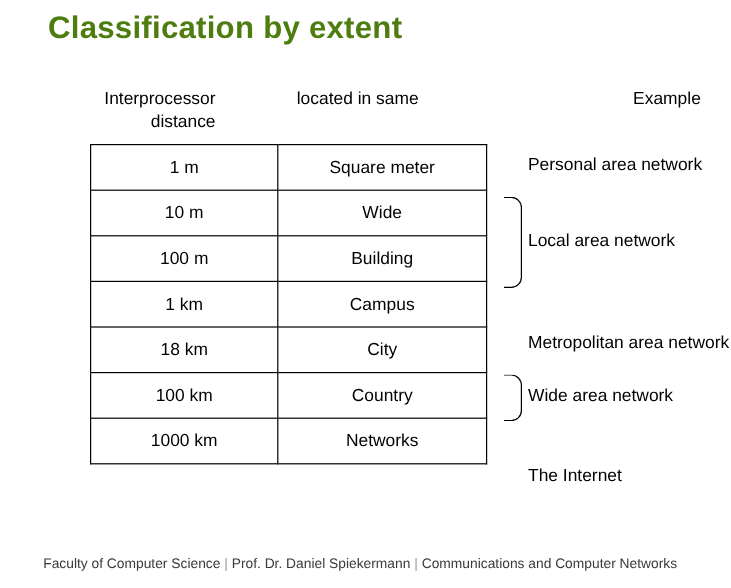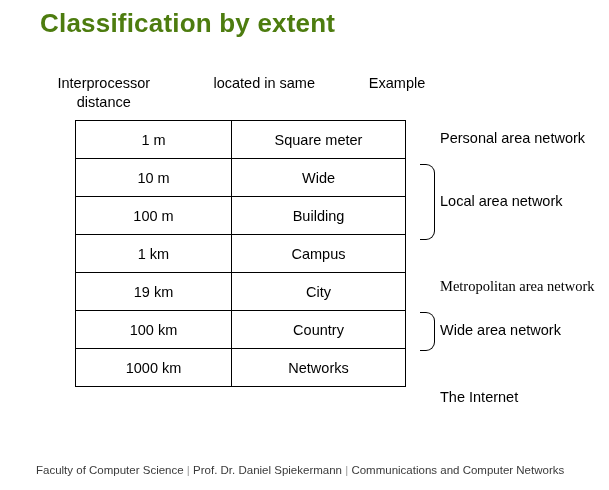--- a/index.html
+++ b/index.html
@@ -31,31 +31,31 @@
     left: 28px;
     top: 72px;
     width: 556px;
   }
   .head-row {
     display: flex;
     align-items: flex-start;
     height: 48px;
   }
   .head-cell {
-    text-align: center;
+    text-align: right;
     font-size: 14.5px;
     line-height: 19px;
     padding-top: 2px;
   }
   .col1 { width: 155px; }
   .col2 { width: 173px; }
   .col3 { width: 220px; }
 
   .head-cell.c3 {
-    text-align: left;
+    text-align: right;
     padding-left: 20px;
   }
 
   table.extent {
     border-collapse: collapse;
     table-layout: fixed;
     width: 328px;
     margin-left: 47px;
   }
   table.extent td {
@@ -138,42 +138,42 @@
         </tr>
         <tr>
           <td class="c1">100 m</td>
           <td class="c2">Building</td>
         </tr>
         <tr>
           <td class="c1">1 km</td>
           <td class="c2">Campus</td>
         </tr>
         <tr>
-          <td class="c1">19 km</td>
+          <td class="c1">18 km</td>
           <td class="c2">City</td>
         </tr>
         <tr>
           <td class="c1">100 km</td>
           <td class="c2">Country</td>
         </tr>
         <tr>
           <td class="c1">1000 km</td>
           <td class="c2">Networks</td>
         </tr>
       </tbody>
     </table>
 
     <div class="right-area">
 
       <div class="rlabel" style="top:10px;">Personal area network</div>
 
       <div class="brace" style="top:44px; height:74px;"></div>
       <div class="rlabel" style="top:73px;">Local area network</div>
 
-      <div class="rlabel" style="top:158px;font-family:Liberation Serif, serif;">Metropolitan area network</div>
+      <div class="rlabel" style="top:158px;">Metropolitan area network</div>
 
       <div class="brace" style="top:192px; height:37px;"></div>
       <div class="rlabel" style="top:202px;">Wide area network</div>
 
       <div class="rlabel" style="top:269px;">The Internet</div>
     </div>
   </div>
 </div>
 
 <div class="footer">

